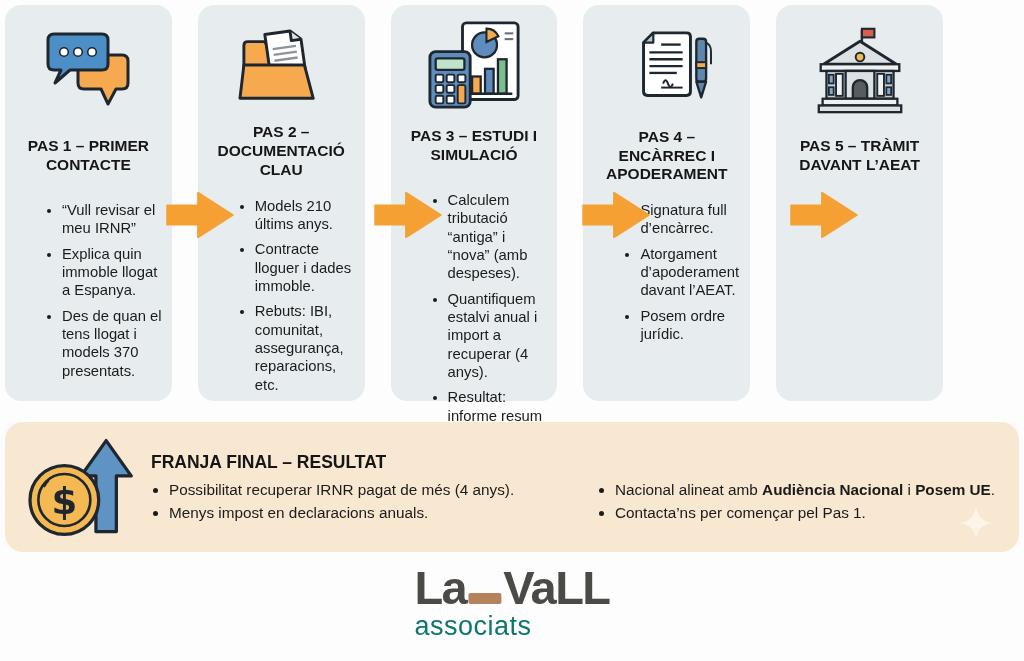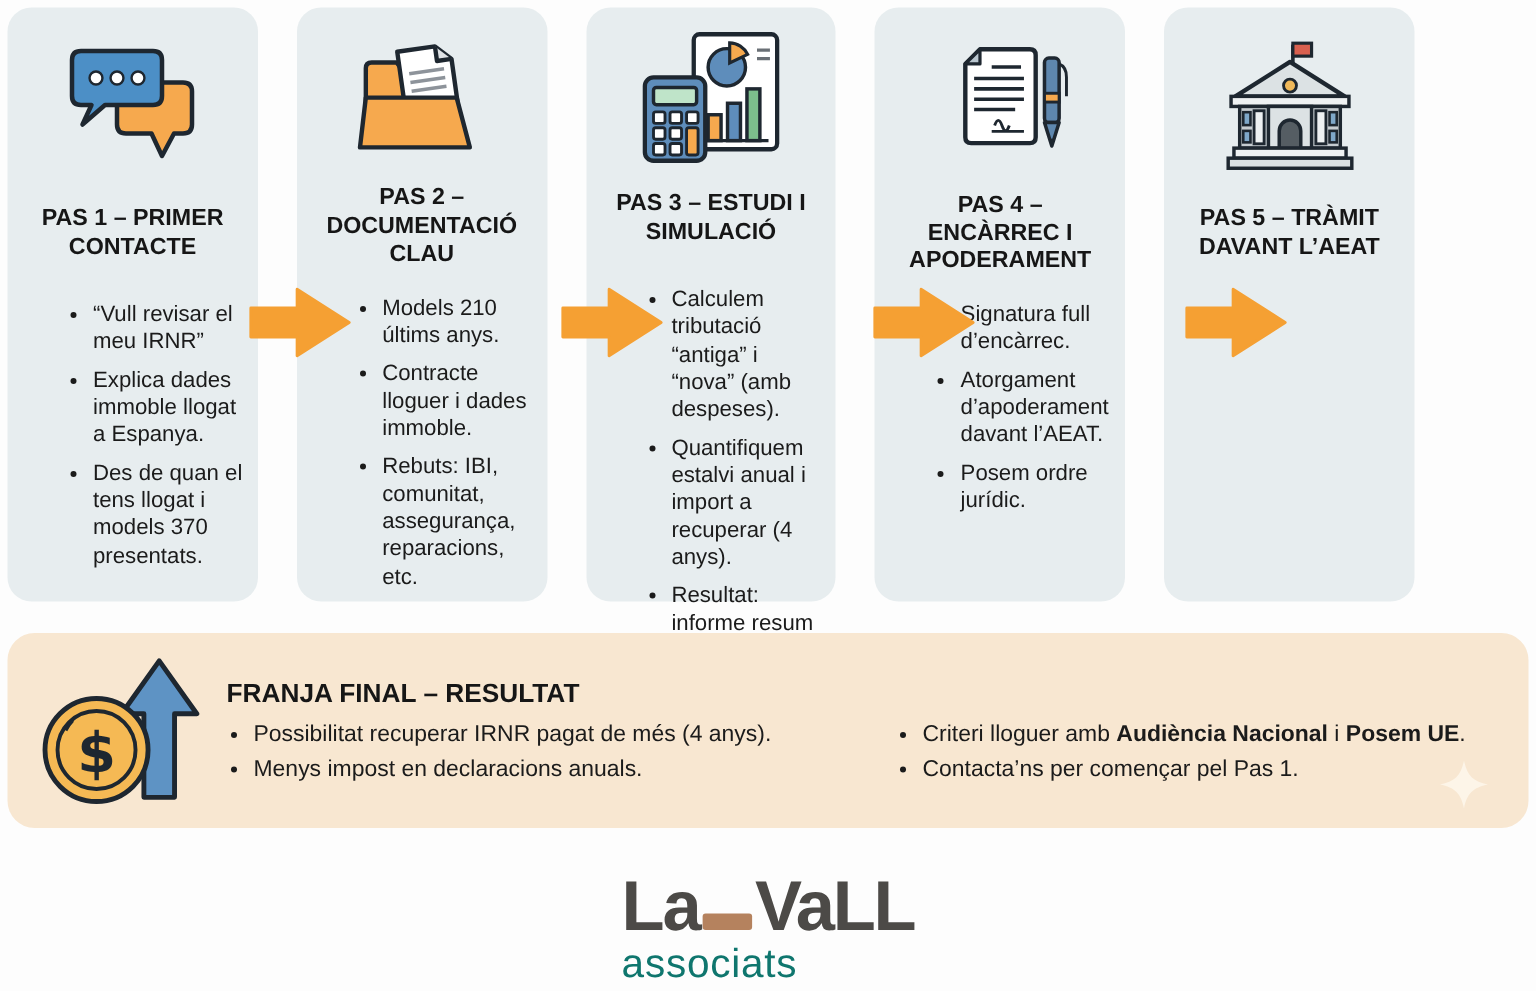--- a/index.html
+++ b/index.html
@@ -26,21 +26,21 @@
   .banner{position:absolute;left:5px;top:422px;width:1014px;height:130px;background:#f8e7d1;
           border-radius:18px;display:flex;align-items:center;box-sizing:border-box;}
   .banner-icon{flex:0 0 auto;margin:0 12px 0 20px;display:flex;align-items:center;}
   .banner-content{flex:1;padding-top:2px;}
   .banner-title{font-size:17.5px;font-weight:bold;margin:0 0 6px;color:#161616;}
   .banner-cols{display:flex;}
   .banner-bullets{margin:0;padding-left:18px;font-size:15.3px;line-height:1.5;}
   .banner-bullets.left{width:412px;margin-right:16px;}
   .sparkle{position:absolute;right:26px;bottom:12px;}
   
-  .logo{position:absolute;top:564px;left:50%;transform:translateX(-50%);text-align:center;margin-top:16px;}
+  .logo{position:absolute;top:564px;left:50%;transform:translateX(-50%);text-align:center;}
   .logo-word{font-size:47px;font-weight:800;letter-spacing:-1.5px;line-height:1;color:#4c4a47;white-space:nowrap;}
   .logo-underscore{display:inline-block;width:33px;height:11px;background:#b5825e;border-radius:2px;margin:0 2px;}
   .logo-sub{text-align:left;font-size:27px;color:#0f766e;margin-top:1px;letter-spacing:.5px;line-height:1.1;}
 </style>
 </head>
 <body>
 
 <div class="stage">
 
   <div class="cards">
@@ -55,21 +55,21 @@
           <g fill="#ffffff" stroke="#1e2730" stroke-width="1.6">
             <circle cx="24" cy="24" r="4.3"></circle>
               <circle cx="38" cy="24" r="4.3"></circle>
               <circle cx="52" cy="24" r="4.3"></circle>
           </g>
         </svg>
       </div>
       <h2 class="card-title">PAS 1 – PRIMER CONTACTE</h2>
       <ul class="card-bullets">
         <li>“Vull revisar el meu IRNR”</li>
-        <li>Explica dades immoble llogat a Espanya.</li>
+        <li>Explica quin immoble llogat a Espanya.</li>
         <li>Des de quan el tens llogat i models 370 presentats.</li>
       </ul>
     </section>
 
     <section class="card">
       <div class="card-icon">
         <svg width="98" height="84" viewBox="0 0 100 86">
           <g stroke="#1e2730" stroke-width="3" stroke-linejoin="round">
             <path d="M12 44 V20 Q12 16 16 16 H33 L39 24 H68 Q72 24 72 28 V44 Z" fill="#f6a94e"></path>
             <g transform="rotate(-8 55 40)">
@@ -213,21 +213,21 @@
       </svg>
     </div>
     <div class="banner-content">
       <h2 class="banner-title">FRANJA FINAL – RESULTAT</h2>
       <div class="banner-cols">
         <ul class="banner-bullets left">
           <li>Possibilitat recuperar IRNR pagat de més (4 anys).</li>
           <li>Menys impost en declaracions anuals.</li>
         </ul>
         <ul class="banner-bullets right">
-          <li><span>Criteri lloguer amb </span><strong>Audiència Nacional</strong><span> i </span><strong>Posem UE</strong><span>.</span></li>
+          <li><span>Nacional alineat amb </span><strong>Audiència Nacional</strong><span> i </span><strong>Posem UE</strong><span>.</span></li>
           <li>Contacta’ns per començar pel Pas 1.</li>
         </ul>
       </div>
     </div>
     <svg class="sparkle" width="34" height="34" viewBox="0 0 34 34">
       <path d="M17 1 C19 11 23 15 33 17 C23 19 19 23 17 33 C15 23 11 19 1 17 C11 15 15 11 17 1 Z" fill="#fdf5e8"></path>
     </svg>
   </section>
 
   <div class="logo">

